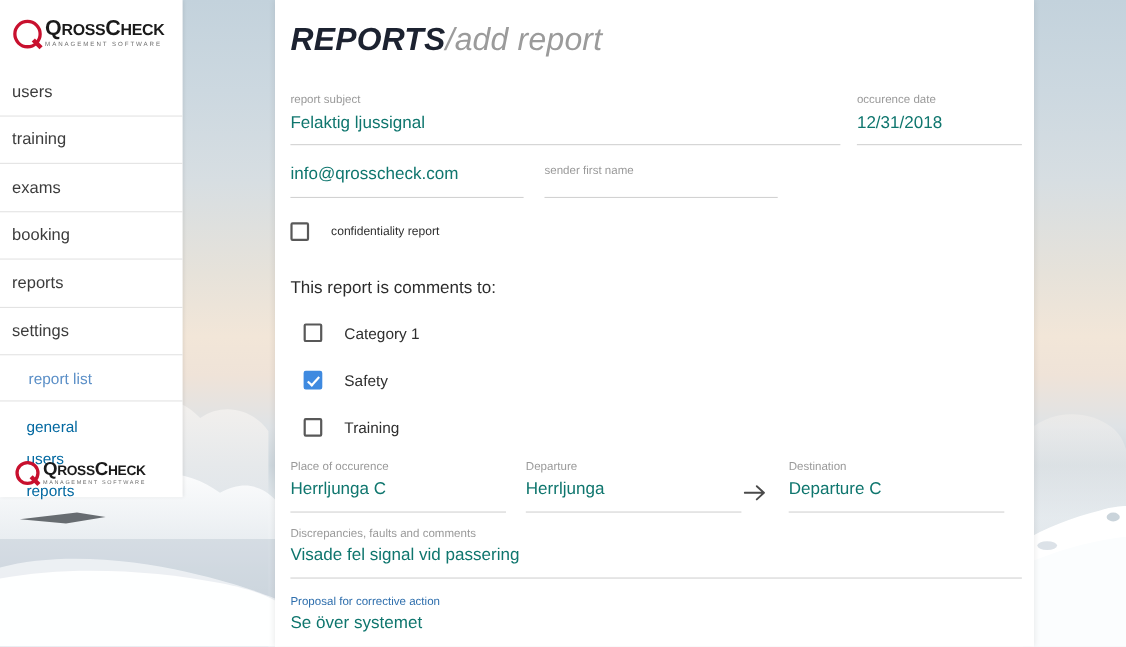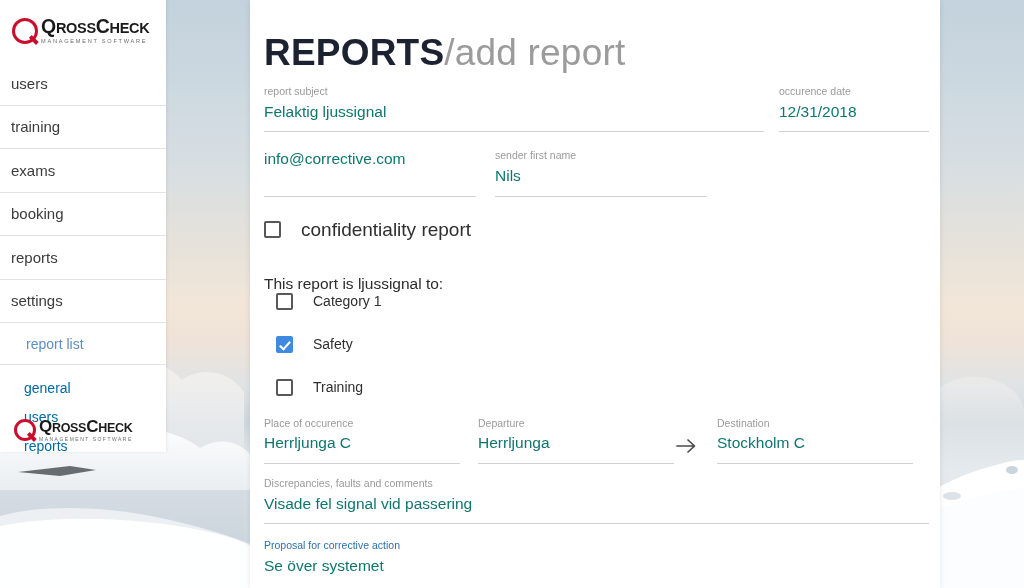--- a/index.html
+++ b/index.html
@@ -145,24 +145,25 @@
     position: absolute;
     left: 250px; top: 0;
     width: 690px; height: 588px;
     background: #ffffff;
     z-index: 4;
     box-shadow: 0 0 6px rgba(0,0,0,0.10);
     overflow: hidden;
   }
   #page-title {
     position: absolute;
-    left: 14px; top: 32px;
-    font-size: 37px;
+    left: 14px; top: 20px;
+    font-size: 29px;
     letter-spacing: 0.2px;
     white-space: nowrap;
+    font-style: italic;
   }
   #page-title .strong {
     font-weight: bold;
     color: #1c2230;
   }
   #page-title .muted {
     color: #9b9b9b;
     font-weight: normal;
   }
 
@@ -233,21 +234,21 @@
     content: "";
     position: absolute;
     left: 4.2px; top: 1px;
     width: 4px; height: 9px;
     border: solid #ffffff;
     border-width: 0 2px 2px 0;
     transform: rotate(42deg);
   }
   .cb-label {
     margin-left: 20px;
-    font-size: 19px;
+    font-size: 11px;
     color: #2f2f2f;
   }
   .cb-label.big { font-size: 14px; }
 
   #addressed-title {
     font-size: 15.5px;
     color: #2c2c2c;
   }
   .arrow-icon {
     width: 26px;
@@ -367,38 +368,37 @@
       </div>
       <div class="field" style="width:150px;margin-left:15px">
         <div class="lbl">occurence date</div>
         <div class="val">12/31/2018</div>
         <div class="underline"></div>
       </div>
     </div>
 
     <div class="row" style="margin-top:12px">
       <div class="field" style="width:212px">
-        <div class="val">info@corrective.com</div>
+        <div class="val">info@qrosscheck.com</div>
         <div class="underline"></div>
       </div>
       <div class="field" style="width:212px;margin-left:19px">
         <div class="lbl">sender first name</div>
-        <div class="val">Nils</div>
         <div class="underline"></div>
       </div>
     </div>
 
     <div class="cbrow" style="margin-top:16px">
       <div class="cbox"></div>
       <div class="cb-label">confidentiality report</div>
     </div>
 
-    <div id="addressed-title" style="margin-top:34px">This report is ljussignal to:</div>
-
-    <div class="cbrow" style="margin-left:12px">
+    <div id="addressed-title" style="margin-top:34px">This report is comments to:</div>
+
+    <div class="cbrow" style="margin-top:23px;margin-left:12px">
       <div class="cbox"></div>
       <div class="cb-label big">Category 1</div>
     </div>
     <div class="cbrow" style="margin-top:26px;margin-left:12px">
       <div class="cbox checked"></div>
       <div class="cb-label big">Safety</div>
     </div>
     <div class="cbrow" style="margin-top:26px;margin-left:12px">
       <div class="cbox"></div>
       <div class="cb-label big">Training</div>
@@ -415,21 +415,21 @@
         <div class="val">Herrljunga</div>
         <div class="underline"></div>
       </div>
       <div class="arrow-icon">
         <svg width="22" height="16" viewBox="0 0 22 16">
           <path d="M1 8 H18 M12 2 L18.5 8 L12 14" stroke="#4a4a4a" stroke-width="1.7" fill="none" stroke-linecap="round" stroke-linejoin="round"></path>
         </svg>
       </div>
       <div class="field" style="width:196px;margin-left:17px">
         <div class="lbl">Destination</div>
-        <div class="val">Stockholm C</div>
+        <div class="val">Departure C</div>
         <div class="underline"></div>
       </div>
     </div>
 
     <div class="field" style="width:665px;margin-top:8px">
       <div class="lbl">Discrepancies, faults and comments</div>
       <div class="val">Visade fel signal vid passering</div>
       <div class="underline"></div>
     </div>
 

